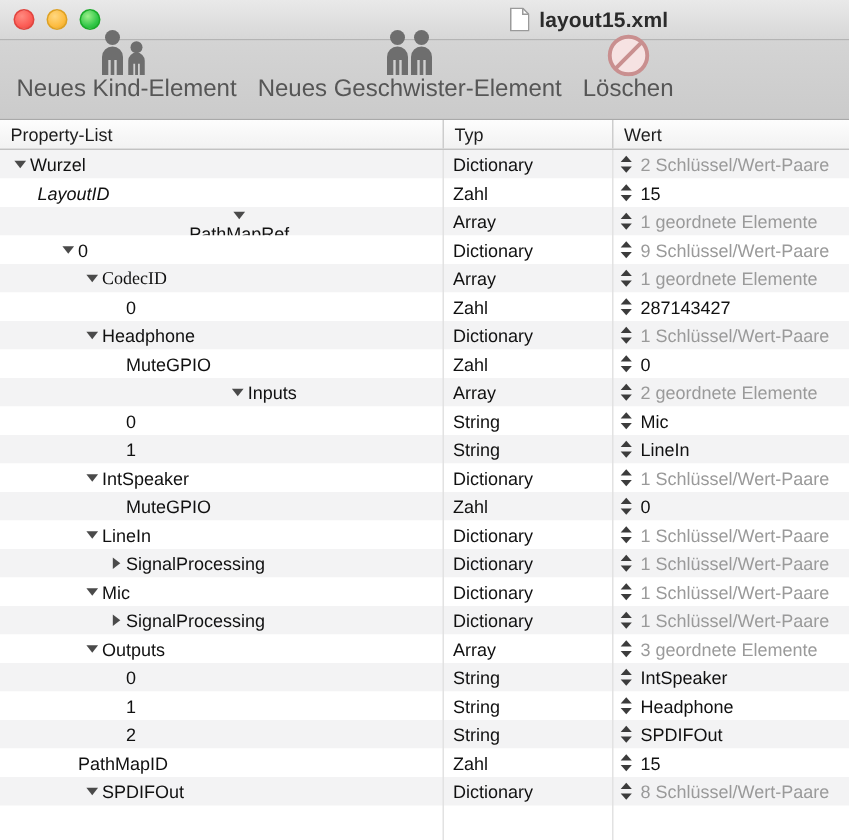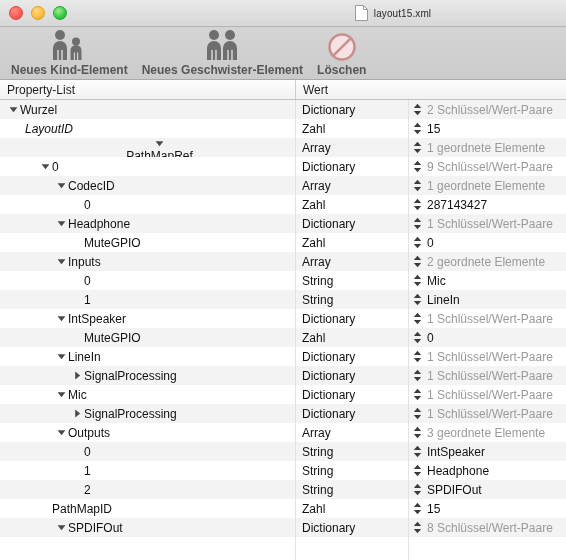--- a/index.html
+++ b/index.html
@@ -25,35 +25,35 @@
   .light.yellow{background:radial-gradient(circle at 38% 32%,#ffd780,#fdbc40 60%,#dea123);border:1px solid #dea123;}
   .light.green{background:radial-gradient(circle at 38% 32%,#9bf08a,#34c749 60%,#1aab29);border:1px solid #1aab29;}
   .doctitle{
     position:absolute;left:0;right:0;top:0;bottom:0;
     display:flex;align-items:center;justify-content:center;
     gap:6px;pointer-events:none;
     padding-left:220px;
   }
   .doc-icon{width:13px;height:16px;position:relative;flex:none;}
   .doc-icon svg{display:block;}
-  .doctitle-text{font-size:10px;color:#2b2b2b;letter-spacing:0.1px;}
+  .doctitle-text{font-size:14px;color:#2b2b2b;letter-spacing:0.1px;font-weight:bold;}
 
   
   .toolbar{
     height:52px;min-height:52px;
     background:linear-gradient(to bottom,#d4d4d4 0%,#cbcbcb 100%);
     border-bottom:1px solid #a9a9a9;
     display:flex;align-items:flex-end;padding-left:4px;
   }
   .tbtn{
     display:flex;flex-direction:column;align-items:center;justify-content:flex-end;
     height:50px;padding:0 7px;cursor:default;position:relative;
   }
   .tbtn .glyph{flex:1;display:flex;align-items:flex-end;justify-content:center;padding-bottom:2px;}
-  .tbtn .tlabel{font-size:12px;color:#565656;line-height:14px;padding-bottom:2px;white-space:nowrap;font-weight:bold;}
+  .tbtn .tlabel{font-size:16px;color:#565656;line-height:14px;padding-bottom:12px;white-space:nowrap;}
 
   
   .colheader{
     height:19px;min-height:19px;display:flex;
     background:linear-gradient(to bottom,#fdfdfd 0%,#f2f2f2 100%);
     border-bottom:1px solid #c2c2c2;
     font-size:12px;color:#1d1d1d;
   }
   .colheader .ch{display:flex;align-items:center;padding-left:7px;box-sizing:border-box;}
   .colheader .ch + .ch{border-left:1px solid #cdcdcd;}
@@ -154,20 +154,23 @@
       </span>
       <span class="tlabel">Löschen</span>
     </div>
 
   </div>
 
   <div class="colheader">
     <div class="ch c1">
       <span>Property-List</span>
     </div>
+    <div class="ch c2">
+      <span>Typ</span>
+    </div>
     <div class="ch c3">
       <span>Wert</span>
     </div>
   </div>
 
   <div class="tbody" id="tbody">
     <div class="vsep s1"></div>
     <div class="vsep s2"></div>
   <div class="row odd">
         <div class="cell cell-key" style="padding-left: 8px;">
@@ -251,422 +254,422 @@
           <span class="stepper">
             <svg width="9" height="13" viewBox="0 0 9 13">
               <path d="M4.5 0.8 L8.2 5.0 L0.8 5.0 Z" fill="#3c3c3c"></path>
               <path d="M4.5 12.2 L8.2 8.0 L0.8 8.0 Z" fill="#3c3c3c"></path>
             </svg>
           </span>
           <span class="werttext gray">9 Schlüssel/Wert-Paare</span>
         </div>
       </div>
       <div class="row odd">
+        <div class="cell cell-key" style="padding-left: 56px; font-family: Liberation Serif, serif;">
+          <span class="twisty">
+            <svg width="9" height="9" viewBox="0 0 9 9">
+              <path d="M0.6 2.2 L8.4 2.2 L4.5 7.2 Z" fill="#4a4a4a"></path>
+            </svg>
+          </span>
+          <span class="keytext">CodecID</span>
+        </div>
+        <div class="cell cell-typ">
+          <span>Array</span>
+        </div>
+        <div class="cell cell-wert">
+          <span class="stepper">
+            <svg width="9" height="13" viewBox="0 0 9 13">
+              <path d="M4.5 0.8 L8.2 5.0 L0.8 5.0 Z" fill="#3c3c3c"></path>
+              <path d="M4.5 12.2 L8.2 8.0 L0.8 8.0 Z" fill="#3c3c3c"></path>
+            </svg>
+          </span>
+          <span class="werttext gray">1 geordnete Elemente</span>
+        </div>
+      </div>
+      <div class="row even">
+        <div class="cell cell-key" style="padding-left: 72px;">
+          <span class="twisty empty">
+            <svg width="9" height="9" viewBox="0 0 9 9">
+              <path d="M0.6 2.2 L8.4 2.2 L4.5 7.2 Z" fill="#4a4a4a"></path>
+            </svg>
+          </span>
+          <span class="keytext">0</span>
+        </div>
+        <div class="cell cell-typ">
+          <span>Zahl</span>
+        </div>
+        <div class="cell cell-wert">
+          <span class="stepper">
+            <svg width="9" height="13" viewBox="0 0 9 13">
+              <path d="M4.5 0.8 L8.2 5.0 L0.8 5.0 Z" fill="#3c3c3c"></path>
+              <path d="M4.5 12.2 L8.2 8.0 L0.8 8.0 Z" fill="#3c3c3c"></path>
+            </svg>
+          </span>
+          <span class="werttext dark">287143427</span>
+        </div>
+      </div>
+      <div class="row odd">
         <div class="cell cell-key" style="padding-left: 56px;">
           <span class="twisty">
             <svg width="9" height="9" viewBox="0 0 9 9">
               <path d="M0.6 2.2 L8.4 2.2 L4.5 7.2 Z" fill="#4a4a4a"></path>
             </svg>
           </span>
-          <span class="keytext">CodecID</span>
+          <span class="keytext">Headphone</span>
+        </div>
+        <div class="cell cell-typ">
+          <span>Dictionary</span>
+        </div>
+        <div class="cell cell-wert">
+          <span class="stepper">
+            <svg width="9" height="13" viewBox="0 0 9 13">
+              <path d="M4.5 0.8 L8.2 5.0 L0.8 5.0 Z" fill="#3c3c3c"></path>
+              <path d="M4.5 12.2 L8.2 8.0 L0.8 8.0 Z" fill="#3c3c3c"></path>
+            </svg>
+          </span>
+          <span class="werttext gray">1 Schlüssel/Wert-Paare</span>
+        </div>
+      </div>
+      <div class="row even">
+        <div class="cell cell-key" style="padding-left: 72px;">
+          <span class="twisty empty">
+            <svg width="9" height="9" viewBox="0 0 9 9">
+              <path d="M0.6 2.2 L8.4 2.2 L4.5 7.2 Z" fill="#4a4a4a"></path>
+            </svg>
+          </span>
+          <span class="keytext">MuteGPIO</span>
+        </div>
+        <div class="cell cell-typ">
+          <span>Zahl</span>
+        </div>
+        <div class="cell cell-wert">
+          <span class="stepper">
+            <svg width="9" height="13" viewBox="0 0 9 13">
+              <path d="M4.5 0.8 L8.2 5.0 L0.8 5.0 Z" fill="#3c3c3c"></path>
+              <path d="M4.5 12.2 L8.2 8.0 L0.8 8.0 Z" fill="#3c3c3c"></path>
+            </svg>
+          </span>
+          <span class="werttext dark">0</span>
+        </div>
+      </div>
+      <div class="row odd">
+        <div class="cell cell-key" style="padding-left: 56px; justify-content: center;">
+          <span class="twisty">
+            <svg width="9" height="9" viewBox="0 0 9 9">
+              <path d="M0.6 2.2 L8.4 2.2 L4.5 7.2 Z" fill="#4a4a4a"></path>
+            </svg>
+          </span>
+          <span class="keytext">Inputs</span>
         </div>
         <div class="cell cell-typ">
           <span>Array</span>
         </div>
         <div class="cell cell-wert">
           <span class="stepper">
             <svg width="9" height="13" viewBox="0 0 9 13">
               <path d="M4.5 0.8 L8.2 5.0 L0.8 5.0 Z" fill="#3c3c3c"></path>
               <path d="M4.5 12.2 L8.2 8.0 L0.8 8.0 Z" fill="#3c3c3c"></path>
             </svg>
           </span>
-          <span class="werttext gray">1 geordnete Elemente</span>
+          <span class="werttext gray">2 geordnete Elemente</span>
         </div>
       </div>
       <div class="row even">
         <div class="cell cell-key" style="padding-left: 72px;">
           <span class="twisty empty">
             <svg width="9" height="9" viewBox="0 0 9 9">
               <path d="M0.6 2.2 L8.4 2.2 L4.5 7.2 Z" fill="#4a4a4a"></path>
             </svg>
           </span>
           <span class="keytext">0</span>
         </div>
         <div class="cell cell-typ">
+          <span>String</span>
+        </div>
+        <div class="cell cell-wert">
+          <span class="stepper">
+            <svg width="9" height="13" viewBox="0 0 9 13">
+              <path d="M4.5 0.8 L8.2 5.0 L0.8 5.0 Z" fill="#3c3c3c"></path>
+              <path d="M4.5 12.2 L8.2 8.0 L0.8 8.0 Z" fill="#3c3c3c"></path>
+            </svg>
+          </span>
+          <span class="werttext dark">Mic</span>
+        </div>
+      </div>
+      <div class="row odd">
+        <div class="cell cell-key" style="padding-left: 72px;">
+          <span class="twisty empty">
+            <svg width="9" height="9" viewBox="0 0 9 9">
+              <path d="M0.6 2.2 L8.4 2.2 L4.5 7.2 Z" fill="#4a4a4a"></path>
+            </svg>
+          </span>
+          <span class="keytext">1</span>
+        </div>
+        <div class="cell cell-typ">
+          <span>String</span>
+        </div>
+        <div class="cell cell-wert">
+          <span class="stepper">
+            <svg width="9" height="13" viewBox="0 0 9 13">
+              <path d="M4.5 0.8 L8.2 5.0 L0.8 5.0 Z" fill="#3c3c3c"></path>
+              <path d="M4.5 12.2 L8.2 8.0 L0.8 8.0 Z" fill="#3c3c3c"></path>
+            </svg>
+          </span>
+          <span class="werttext dark">LineIn</span>
+        </div>
+      </div>
+      <div class="row even">
+        <div class="cell cell-key" style="padding-left: 56px;">
+          <span class="twisty">
+            <svg width="9" height="9" viewBox="0 0 9 9">
+              <path d="M0.6 2.2 L8.4 2.2 L4.5 7.2 Z" fill="#4a4a4a"></path>
+            </svg>
+          </span>
+          <span class="keytext">IntSpeaker</span>
+        </div>
+        <div class="cell cell-typ">
+          <span>Dictionary</span>
+        </div>
+        <div class="cell cell-wert">
+          <span class="stepper">
+            <svg width="9" height="13" viewBox="0 0 9 13">
+              <path d="M4.5 0.8 L8.2 5.0 L0.8 5.0 Z" fill="#3c3c3c"></path>
+              <path d="M4.5 12.2 L8.2 8.0 L0.8 8.0 Z" fill="#3c3c3c"></path>
+            </svg>
+          </span>
+          <span class="werttext gray">1 Schlüssel/Wert-Paare</span>
+        </div>
+      </div>
+      <div class="row odd">
+        <div class="cell cell-key" style="padding-left: 72px;">
+          <span class="twisty empty">
+            <svg width="9" height="9" viewBox="0 0 9 9">
+              <path d="M0.6 2.2 L8.4 2.2 L4.5 7.2 Z" fill="#4a4a4a"></path>
+            </svg>
+          </span>
+          <span class="keytext">MuteGPIO</span>
+        </div>
+        <div class="cell cell-typ">
           <span>Zahl</span>
         </div>
         <div class="cell cell-wert">
           <span class="stepper">
             <svg width="9" height="13" viewBox="0 0 9 13">
               <path d="M4.5 0.8 L8.2 5.0 L0.8 5.0 Z" fill="#3c3c3c"></path>
               <path d="M4.5 12.2 L8.2 8.0 L0.8 8.0 Z" fill="#3c3c3c"></path>
             </svg>
           </span>
-          <span class="werttext dark">287143427</span>
-        </div>
-      </div>
-      <div class="row odd">
+          <span class="werttext dark">0</span>
+        </div>
+      </div>
+      <div class="row even">
         <div class="cell cell-key" style="padding-left: 56px;">
           <span class="twisty">
             <svg width="9" height="9" viewBox="0 0 9 9">
               <path d="M0.6 2.2 L8.4 2.2 L4.5 7.2 Z" fill="#4a4a4a"></path>
             </svg>
           </span>
-          <span class="keytext">Headphone</span>
+          <span class="keytext">LineIn</span>
         </div>
         <div class="cell cell-typ">
           <span>Dictionary</span>
         </div>
         <div class="cell cell-wert">
           <span class="stepper">
             <svg width="9" height="13" viewBox="0 0 9 13">
               <path d="M4.5 0.8 L8.2 5.0 L0.8 5.0 Z" fill="#3c3c3c"></path>
               <path d="M4.5 12.2 L8.2 8.0 L0.8 8.0 Z" fill="#3c3c3c"></path>
             </svg>
           </span>
           <span class="werttext gray">1 Schlüssel/Wert-Paare</span>
         </div>
       </div>
-      <div class="row even">
-        <div class="cell cell-key" style="padding-left: 72px;">
-          <span class="twisty empty">
-            <svg width="9" height="9" viewBox="0 0 9 9">
-              <path d="M0.6 2.2 L8.4 2.2 L4.5 7.2 Z" fill="#4a4a4a"></path>
-            </svg>
-          </span>
-          <span class="keytext">MuteGPIO</span>
+      <div class="row odd">
+        <div class="cell cell-key" style="padding-left: 72px;">
+          <span class="twisty">
+            <svg width="9" height="9" viewBox="0 0 9 9">
+              <path d="M2.2 0.6 L7.2 4.5 L2.2 8.4 Z" fill="#4a4a4a"></path>
+            </svg>
+          </span>
+          <span class="keytext">SignalProcessing</span>
+        </div>
+        <div class="cell cell-typ">
+          <span>Dictionary</span>
+        </div>
+        <div class="cell cell-wert">
+          <span class="stepper">
+            <svg width="9" height="13" viewBox="0 0 9 13">
+              <path d="M4.5 0.8 L8.2 5.0 L0.8 5.0 Z" fill="#3c3c3c"></path>
+              <path d="M4.5 12.2 L8.2 8.0 L0.8 8.0 Z" fill="#3c3c3c"></path>
+            </svg>
+          </span>
+          <span class="werttext gray">1 Schlüssel/Wert-Paare</span>
+        </div>
+      </div>
+      <div class="row even">
+        <div class="cell cell-key" style="padding-left: 56px;">
+          <span class="twisty">
+            <svg width="9" height="9" viewBox="0 0 9 9">
+              <path d="M0.6 2.2 L8.4 2.2 L4.5 7.2 Z" fill="#4a4a4a"></path>
+            </svg>
+          </span>
+          <span class="keytext">Mic</span>
+        </div>
+        <div class="cell cell-typ">
+          <span>Dictionary</span>
+        </div>
+        <div class="cell cell-wert">
+          <span class="stepper">
+            <svg width="9" height="13" viewBox="0 0 9 13">
+              <path d="M4.5 0.8 L8.2 5.0 L0.8 5.0 Z" fill="#3c3c3c"></path>
+              <path d="M4.5 12.2 L8.2 8.0 L0.8 8.0 Z" fill="#3c3c3c"></path>
+            </svg>
+          </span>
+          <span class="werttext gray">1 Schlüssel/Wert-Paare</span>
+        </div>
+      </div>
+      <div class="row odd">
+        <div class="cell cell-key" style="padding-left: 72px;">
+          <span class="twisty">
+            <svg width="9" height="9" viewBox="0 0 9 9">
+              <path d="M2.2 0.6 L7.2 4.5 L2.2 8.4 Z" fill="#4a4a4a"></path>
+            </svg>
+          </span>
+          <span class="keytext">SignalProcessing</span>
+        </div>
+        <div class="cell cell-typ">
+          <span>Dictionary</span>
+        </div>
+        <div class="cell cell-wert">
+          <span class="stepper">
+            <svg width="9" height="13" viewBox="0 0 9 13">
+              <path d="M4.5 0.8 L8.2 5.0 L0.8 5.0 Z" fill="#3c3c3c"></path>
+              <path d="M4.5 12.2 L8.2 8.0 L0.8 8.0 Z" fill="#3c3c3c"></path>
+            </svg>
+          </span>
+          <span class="werttext gray">1 Schlüssel/Wert-Paare</span>
+        </div>
+      </div>
+      <div class="row even">
+        <div class="cell cell-key" style="padding-left: 56px;">
+          <span class="twisty">
+            <svg width="9" height="9" viewBox="0 0 9 9">
+              <path d="M0.6 2.2 L8.4 2.2 L4.5 7.2 Z" fill="#4a4a4a"></path>
+            </svg>
+          </span>
+          <span class="keytext">Outputs</span>
+        </div>
+        <div class="cell cell-typ">
+          <span>Array</span>
+        </div>
+        <div class="cell cell-wert">
+          <span class="stepper">
+            <svg width="9" height="13" viewBox="0 0 9 13">
+              <path d="M4.5 0.8 L8.2 5.0 L0.8 5.0 Z" fill="#3c3c3c"></path>
+              <path d="M4.5 12.2 L8.2 8.0 L0.8 8.0 Z" fill="#3c3c3c"></path>
+            </svg>
+          </span>
+          <span class="werttext gray">3 geordnete Elemente</span>
+        </div>
+      </div>
+      <div class="row odd">
+        <div class="cell cell-key" style="padding-left: 72px;">
+          <span class="twisty empty">
+            <svg width="9" height="9" viewBox="0 0 9 9">
+              <path d="M0.6 2.2 L8.4 2.2 L4.5 7.2 Z" fill="#4a4a4a"></path>
+            </svg>
+          </span>
+          <span class="keytext">0</span>
+        </div>
+        <div class="cell cell-typ">
+          <span>String</span>
+        </div>
+        <div class="cell cell-wert">
+          <span class="stepper">
+            <svg width="9" height="13" viewBox="0 0 9 13">
+              <path d="M4.5 0.8 L8.2 5.0 L0.8 5.0 Z" fill="#3c3c3c"></path>
+              <path d="M4.5 12.2 L8.2 8.0 L0.8 8.0 Z" fill="#3c3c3c"></path>
+            </svg>
+          </span>
+          <span class="werttext dark">IntSpeaker</span>
+        </div>
+      </div>
+      <div class="row even">
+        <div class="cell cell-key" style="padding-left: 72px;">
+          <span class="twisty empty">
+            <svg width="9" height="9" viewBox="0 0 9 9">
+              <path d="M0.6 2.2 L8.4 2.2 L4.5 7.2 Z" fill="#4a4a4a"></path>
+            </svg>
+          </span>
+          <span class="keytext">1</span>
+        </div>
+        <div class="cell cell-typ">
+          <span>String</span>
+        </div>
+        <div class="cell cell-wert">
+          <span class="stepper">
+            <svg width="9" height="13" viewBox="0 0 9 13">
+              <path d="M4.5 0.8 L8.2 5.0 L0.8 5.0 Z" fill="#3c3c3c"></path>
+              <path d="M4.5 12.2 L8.2 8.0 L0.8 8.0 Z" fill="#3c3c3c"></path>
+            </svg>
+          </span>
+          <span class="werttext dark">Headphone</span>
+        </div>
+      </div>
+      <div class="row odd">
+        <div class="cell cell-key" style="padding-left: 72px;">
+          <span class="twisty empty">
+            <svg width="9" height="9" viewBox="0 0 9 9">
+              <path d="M0.6 2.2 L8.4 2.2 L4.5 7.2 Z" fill="#4a4a4a"></path>
+            </svg>
+          </span>
+          <span class="keytext">2</span>
+        </div>
+        <div class="cell cell-typ">
+          <span>String</span>
+        </div>
+        <div class="cell cell-wert">
+          <span class="stepper">
+            <svg width="9" height="13" viewBox="0 0 9 13">
+              <path d="M4.5 0.8 L8.2 5.0 L0.8 5.0 Z" fill="#3c3c3c"></path>
+              <path d="M4.5 12.2 L8.2 8.0 L0.8 8.0 Z" fill="#3c3c3c"></path>
+            </svg>
+          </span>
+          <span class="werttext dark">SPDIFOut</span>
+        </div>
+      </div>
+      <div class="row even">
+        <div class="cell cell-key" style="padding-left: 40px;">
+          <span class="twisty empty">
+            <svg width="9" height="9" viewBox="0 0 9 9">
+              <path d="M0.6 2.2 L8.4 2.2 L4.5 7.2 Z" fill="#4a4a4a"></path>
+            </svg>
+          </span>
+          <span class="keytext">PathMapID</span>
         </div>
         <div class="cell cell-typ">
           <span>Zahl</span>
         </div>
         <div class="cell cell-wert">
           <span class="stepper">
             <svg width="9" height="13" viewBox="0 0 9 13">
               <path d="M4.5 0.8 L8.2 5.0 L0.8 5.0 Z" fill="#3c3c3c"></path>
               <path d="M4.5 12.2 L8.2 8.0 L0.8 8.0 Z" fill="#3c3c3c"></path>
             </svg>
           </span>
-          <span class="werttext dark">0</span>
+          <span class="werttext dark">15</span>
         </div>
       </div>
       <div class="row odd">
         <div class="cell cell-key" style="padding-left: 56px;">
           <span class="twisty">
             <svg width="9" height="9" viewBox="0 0 9 9">
               <path d="M0.6 2.2 L8.4 2.2 L4.5 7.2 Z" fill="#4a4a4a"></path>
             </svg>
           </span>
-          <span class="keytext">Inputs</span>
-        </div>
-        <div class="cell cell-typ">
-          <span>Array</span>
-        </div>
-        <div class="cell cell-wert">
-          <span class="stepper">
-            <svg width="9" height="13" viewBox="0 0 9 13">
-              <path d="M4.5 0.8 L8.2 5.0 L0.8 5.0 Z" fill="#3c3c3c"></path>
-              <path d="M4.5 12.2 L8.2 8.0 L0.8 8.0 Z" fill="#3c3c3c"></path>
-            </svg>
-          </span>
-          <span class="werttext gray">2 geordnete Elemente</span>
-        </div>
-      </div>
-      <div class="row even">
-        <div class="cell cell-key" style="padding-left: 72px;">
-          <span class="twisty empty">
-            <svg width="9" height="9" viewBox="0 0 9 9">
-              <path d="M0.6 2.2 L8.4 2.2 L4.5 7.2 Z" fill="#4a4a4a"></path>
-            </svg>
-          </span>
-          <span class="keytext">0</span>
-        </div>
-        <div class="cell cell-typ">
-          <span>String</span>
-        </div>
-        <div class="cell cell-wert">
-          <span class="stepper">
-            <svg width="9" height="13" viewBox="0 0 9 13">
-              <path d="M4.5 0.8 L8.2 5.0 L0.8 5.0 Z" fill="#3c3c3c"></path>
-              <path d="M4.5 12.2 L8.2 8.0 L0.8 8.0 Z" fill="#3c3c3c"></path>
-            </svg>
-          </span>
-          <span class="werttext dark">Mic</span>
-        </div>
-      </div>
-      <div class="row odd">
-        <div class="cell cell-key" style="padding-left: 72px;">
-          <span class="twisty empty">
-            <svg width="9" height="9" viewBox="0 0 9 9">
-              <path d="M0.6 2.2 L8.4 2.2 L4.5 7.2 Z" fill="#4a4a4a"></path>
-            </svg>
-          </span>
-          <span class="keytext">1</span>
-        </div>
-        <div class="cell cell-typ">
-          <span>String</span>
-        </div>
-        <div class="cell cell-wert">
-          <span class="stepper">
-            <svg width="9" height="13" viewBox="0 0 9 13">
-              <path d="M4.5 0.8 L8.2 5.0 L0.8 5.0 Z" fill="#3c3c3c"></path>
-              <path d="M4.5 12.2 L8.2 8.0 L0.8 8.0 Z" fill="#3c3c3c"></path>
-            </svg>
-          </span>
-          <span class="werttext dark">LineIn</span>
-        </div>
-      </div>
-      <div class="row even">
-        <div class="cell cell-key" style="padding-left: 56px;">
-          <span class="twisty">
-            <svg width="9" height="9" viewBox="0 0 9 9">
-              <path d="M0.6 2.2 L8.4 2.2 L4.5 7.2 Z" fill="#4a4a4a"></path>
-            </svg>
-          </span>
-          <span class="keytext">IntSpeaker</span>
-        </div>
-        <div class="cell cell-typ">
-          <span>Dictionary</span>
-        </div>
-        <div class="cell cell-wert">
-          <span class="stepper">
-            <svg width="9" height="13" viewBox="0 0 9 13">
-              <path d="M4.5 0.8 L8.2 5.0 L0.8 5.0 Z" fill="#3c3c3c"></path>
-              <path d="M4.5 12.2 L8.2 8.0 L0.8 8.0 Z" fill="#3c3c3c"></path>
-            </svg>
-          </span>
-          <span class="werttext gray">1 Schlüssel/Wert-Paare</span>
-        </div>
-      </div>
-      <div class="row odd">
-        <div class="cell cell-key" style="padding-left: 72px;">
-          <span class="twisty empty">
-            <svg width="9" height="9" viewBox="0 0 9 9">
-              <path d="M0.6 2.2 L8.4 2.2 L4.5 7.2 Z" fill="#4a4a4a"></path>
-            </svg>
-          </span>
-          <span class="keytext">MuteGPIO</span>
-        </div>
-        <div class="cell cell-typ">
-          <span>Zahl</span>
-        </div>
-        <div class="cell cell-wert">
-          <span class="stepper">
-            <svg width="9" height="13" viewBox="0 0 9 13">
-              <path d="M4.5 0.8 L8.2 5.0 L0.8 5.0 Z" fill="#3c3c3c"></path>
-              <path d="M4.5 12.2 L8.2 8.0 L0.8 8.0 Z" fill="#3c3c3c"></path>
-            </svg>
-          </span>
-          <span class="werttext dark">0</span>
-        </div>
-      </div>
-      <div class="row even">
-        <div class="cell cell-key" style="padding-left: 56px;">
-          <span class="twisty">
-            <svg width="9" height="9" viewBox="0 0 9 9">
-              <path d="M0.6 2.2 L8.4 2.2 L4.5 7.2 Z" fill="#4a4a4a"></path>
-            </svg>
-          </span>
-          <span class="keytext">LineIn</span>
-        </div>
-        <div class="cell cell-typ">
-          <span>Dictionary</span>
-        </div>
-        <div class="cell cell-wert">
-          <span class="stepper">
-            <svg width="9" height="13" viewBox="0 0 9 13">
-              <path d="M4.5 0.8 L8.2 5.0 L0.8 5.0 Z" fill="#3c3c3c"></path>
-              <path d="M4.5 12.2 L8.2 8.0 L0.8 8.0 Z" fill="#3c3c3c"></path>
-            </svg>
-          </span>
-          <span class="werttext gray">1 Schlüssel/Wert-Paare</span>
-        </div>
-      </div>
-      <div class="row odd">
-        <div class="cell cell-key" style="padding-left: 72px;">
-          <span class="twisty">
-            <svg width="9" height="9" viewBox="0 0 9 9">
-              <path d="M2.2 0.6 L7.2 4.5 L2.2 8.4 Z" fill="#4a4a4a"></path>
-            </svg>
-          </span>
-          <span class="keytext">SignalProcessing</span>
-        </div>
-        <div class="cell cell-typ">
-          <span>Dictionary</span>
-        </div>
-        <div class="cell cell-wert">
-          <span class="stepper">
-            <svg width="9" height="13" viewBox="0 0 9 13">
-              <path d="M4.5 0.8 L8.2 5.0 L0.8 5.0 Z" fill="#3c3c3c"></path>
-              <path d="M4.5 12.2 L8.2 8.0 L0.8 8.0 Z" fill="#3c3c3c"></path>
-            </svg>
-          </span>
-          <span class="werttext gray">1 Schlüssel/Wert-Paare</span>
-        </div>
-      </div>
-      <div class="row even">
-        <div class="cell cell-key" style="padding-left: 56px;">
-          <span class="twisty">
-            <svg width="9" height="9" viewBox="0 0 9 9">
-              <path d="M0.6 2.2 L8.4 2.2 L4.5 7.2 Z" fill="#4a4a4a"></path>
-            </svg>
-          </span>
-          <span class="keytext">Mic</span>
-        </div>
-        <div class="cell cell-typ">
-          <span>Dictionary</span>
-        </div>
-        <div class="cell cell-wert">
-          <span class="stepper">
-            <svg width="9" height="13" viewBox="0 0 9 13">
-              <path d="M4.5 0.8 L8.2 5.0 L0.8 5.0 Z" fill="#3c3c3c"></path>
-              <path d="M4.5 12.2 L8.2 8.0 L0.8 8.0 Z" fill="#3c3c3c"></path>
-            </svg>
-          </span>
-          <span class="werttext gray">1 Schlüssel/Wert-Paare</span>
-        </div>
-      </div>
-      <div class="row odd">
-        <div class="cell cell-key" style="padding-left: 72px;">
-          <span class="twisty">
-            <svg width="9" height="9" viewBox="0 0 9 9">
-              <path d="M2.2 0.6 L7.2 4.5 L2.2 8.4 Z" fill="#4a4a4a"></path>
-            </svg>
-          </span>
-          <span class="keytext">SignalProcessing</span>
-        </div>
-        <div class="cell cell-typ">
-          <span>Dictionary</span>
-        </div>
-        <div class="cell cell-wert">
-          <span class="stepper">
-            <svg width="9" height="13" viewBox="0 0 9 13">
-              <path d="M4.5 0.8 L8.2 5.0 L0.8 5.0 Z" fill="#3c3c3c"></path>
-              <path d="M4.5 12.2 L8.2 8.0 L0.8 8.0 Z" fill="#3c3c3c"></path>
-            </svg>
-          </span>
-          <span class="werttext gray">1 Schlüssel/Wert-Paare</span>
-        </div>
-      </div>
-      <div class="row even">
-        <div class="cell cell-key" style="padding-left: 56px;">
-          <span class="twisty">
-            <svg width="9" height="9" viewBox="0 0 9 9">
-              <path d="M0.6 2.2 L8.4 2.2 L4.5 7.2 Z" fill="#4a4a4a"></path>
-            </svg>
-          </span>
-          <span class="keytext">Outputs</span>
-        </div>
-        <div class="cell cell-typ">
-          <span>Array</span>
-        </div>
-        <div class="cell cell-wert">
-          <span class="stepper">
-            <svg width="9" height="13" viewBox="0 0 9 13">
-              <path d="M4.5 0.8 L8.2 5.0 L0.8 5.0 Z" fill="#3c3c3c"></path>
-              <path d="M4.5 12.2 L8.2 8.0 L0.8 8.0 Z" fill="#3c3c3c"></path>
-            </svg>
-          </span>
-          <span class="werttext gray">3 geordnete Elemente</span>
-        </div>
-      </div>
-      <div class="row odd">
-        <div class="cell cell-key" style="padding-left: 72px;">
-          <span class="twisty empty">
-            <svg width="9" height="9" viewBox="0 0 9 9">
-              <path d="M0.6 2.2 L8.4 2.2 L4.5 7.2 Z" fill="#4a4a4a"></path>
-            </svg>
-          </span>
-          <span class="keytext">0</span>
-        </div>
-        <div class="cell cell-typ">
-          <span>String</span>
-        </div>
-        <div class="cell cell-wert">
-          <span class="stepper">
-            <svg width="9" height="13" viewBox="0 0 9 13">
-              <path d="M4.5 0.8 L8.2 5.0 L0.8 5.0 Z" fill="#3c3c3c"></path>
-              <path d="M4.5 12.2 L8.2 8.0 L0.8 8.0 Z" fill="#3c3c3c"></path>
-            </svg>
-          </span>
-          <span class="werttext dark">IntSpeaker</span>
-        </div>
-      </div>
-      <div class="row even">
-        <div class="cell cell-key" style="padding-left: 72px;">
-          <span class="twisty empty">
-            <svg width="9" height="9" viewBox="0 0 9 9">
-              <path d="M0.6 2.2 L8.4 2.2 L4.5 7.2 Z" fill="#4a4a4a"></path>
-            </svg>
-          </span>
-          <span class="keytext">1</span>
-        </div>
-        <div class="cell cell-typ">
-          <span>String</span>
-        </div>
-        <div class="cell cell-wert">
-          <span class="stepper">
-            <svg width="9" height="13" viewBox="0 0 9 13">
-              <path d="M4.5 0.8 L8.2 5.0 L0.8 5.0 Z" fill="#3c3c3c"></path>
-              <path d="M4.5 12.2 L8.2 8.0 L0.8 8.0 Z" fill="#3c3c3c"></path>
-            </svg>
-          </span>
-          <span class="werttext dark">Headphone</span>
-        </div>
-      </div>
-      <div class="row odd">
-        <div class="cell cell-key" style="padding-left: 72px;">
-          <span class="twisty empty">
-            <svg width="9" height="9" viewBox="0 0 9 9">
-              <path d="M0.6 2.2 L8.4 2.2 L4.5 7.2 Z" fill="#4a4a4a"></path>
-            </svg>
-          </span>
-          <span class="keytext">2</span>
-        </div>
-        <div class="cell cell-typ">
-          <span>String</span>
-        </div>
-        <div class="cell cell-wert">
-          <span class="stepper">
-            <svg width="9" height="13" viewBox="0 0 9 13">
-              <path d="M4.5 0.8 L8.2 5.0 L0.8 5.0 Z" fill="#3c3c3c"></path>
-              <path d="M4.5 12.2 L8.2 8.0 L0.8 8.0 Z" fill="#3c3c3c"></path>
-            </svg>
-          </span>
-          <span class="werttext dark">SPDIFOut</span>
-        </div>
-      </div>
-      <div class="row even">
-        <div class="cell cell-key" style="padding-left: 40px;">
-          <span class="twisty empty">
-            <svg width="9" height="9" viewBox="0 0 9 9">
-              <path d="M0.6 2.2 L8.4 2.2 L4.5 7.2 Z" fill="#4a4a4a"></path>
-            </svg>
-          </span>
-          <span class="keytext">PathMapID</span>
-        </div>
-        <div class="cell cell-typ">
-          <span>Zahl</span>
-        </div>
-        <div class="cell cell-wert">
-          <span class="stepper">
-            <svg width="9" height="13" viewBox="0 0 9 13">
-              <path d="M4.5 0.8 L8.2 5.0 L0.8 5.0 Z" fill="#3c3c3c"></path>
-              <path d="M4.5 12.2 L8.2 8.0 L0.8 8.0 Z" fill="#3c3c3c"></path>
-            </svg>
-          </span>
-          <span class="werttext dark">15</span>
-        </div>
-      </div>
-      <div class="row odd">
-        <div class="cell cell-key" style="padding-left: 56px;">
-          <span class="twisty">
-            <svg width="9" height="9" viewBox="0 0 9 9">
-              <path d="M0.6 2.2 L8.4 2.2 L4.5 7.2 Z" fill="#4a4a4a"></path>
-            </svg>
-          </span>
           <span class="keytext">SPDIFOut</span>
         </div>
         <div class="cell cell-typ">
           <span>Dictionary</span>
         </div>
         <div class="cell cell-wert">
           <span class="stepper">
             <svg width="9" height="13" viewBox="0 0 9 13">
               <path d="M4.5 0.8 L8.2 5.0 L0.8 5.0 Z" fill="#3c3c3c"></path>
               <path d="M4.5 12.2 L8.2 8.0 L0.8 8.0 Z" fill="#3c3c3c"></path>

